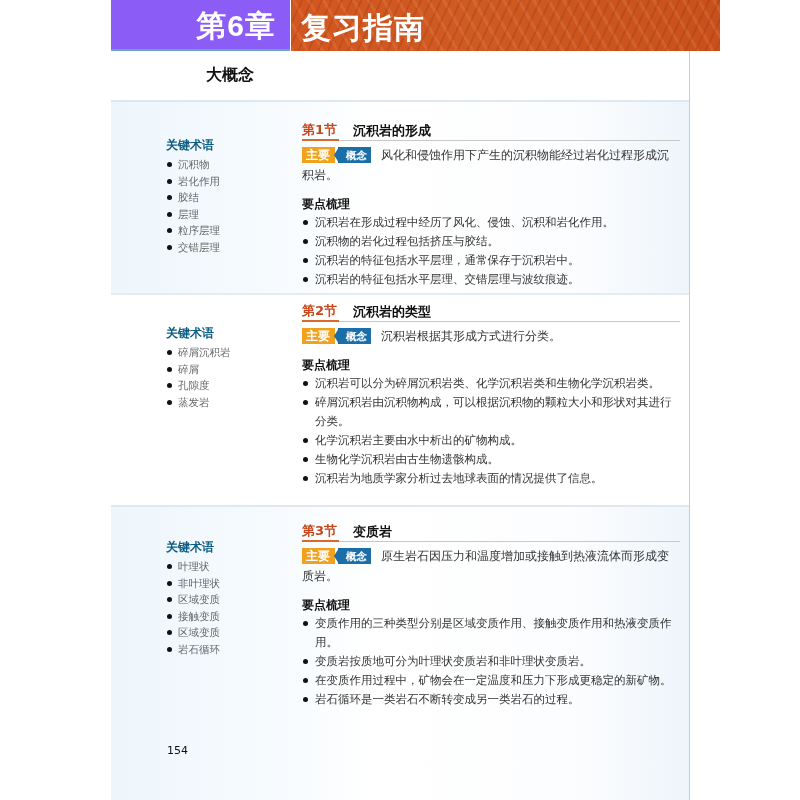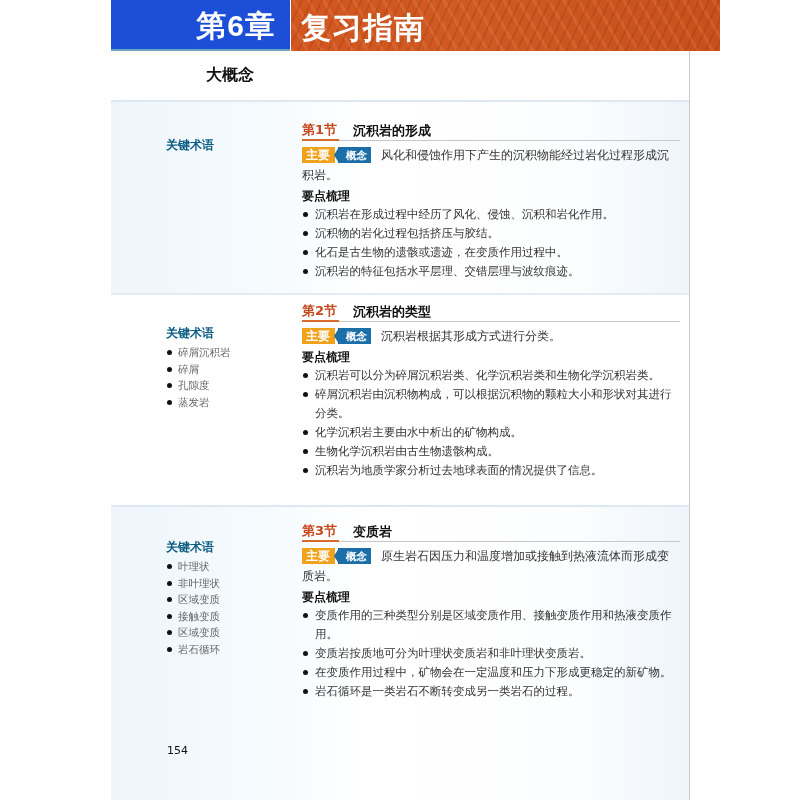--- a/index.html
+++ b/index.html
@@ -7,21 +7,21 @@
     width: 800px; height: 800px; background: #ffffff; position: relative; overflow: hidden;
     font-family: "DejaVu Sans", "Liberation Sans", sans-serif; color: #222;
   }
   .page {
     position: absolute; left: 111px; top: 0; width: 578px; height: 800px;
     background: #ffffff; border-right: 1px solid #c9ccd0;
   }
   .header { position: absolute; left: 0; top: 0; width: 578px; height: 51px; }
   .hdr-left {
     position: absolute; left: 0; top: 0; width: 179px; height: 51px;
-    background: #1d4ed8; border-bottom: 2px solid #6aa7bf; box-sizing: border-box;
+    background: #8b5cf6; border-bottom: 2px solid #6aa7bf; box-sizing: border-box;
   }
   .hdr-left span {
     position: absolute; right: 14px; bottom: 2px; color: #fff; font-weight: bold; font-size: 30px; letter-spacing: 1px;
     font-family: "Liberation Sans", "DejaVu Sans", sans-serif;
   }
   .hdr-right {
     position: absolute; left: 180px; top: 0; width: 429px; height: 51px;
     background:
       repeating-linear-gradient(115deg, rgba(120,40,10,0.18) 0px, rgba(120,40,10,0.18) 2px, transparent 2px, transparent 9px),
       repeating-linear-gradient(60deg, rgba(255,170,120,0.15) 0px, rgba(255,170,120,0.15) 3px, transparent 3px, transparent 13px),
@@ -71,21 +71,21 @@
     font-family: "DejaVu Sans", sans-serif;
   }
   .badge-concept {
     background: #1b6ea8; color: #fff; font-size: 10.5px; font-weight: bold; padding: 0 4px 0 8px; line-height: 16px;
     position: relative; margin-left: 3px; font-family: "DejaVu Sans", sans-serif;
   }
   .badge-concept::before {
     content: ""; position: absolute; left: -4px; top: 0; border-top: 8px solid transparent; border-bottom: 8px solid transparent;
     border-right: 5px solid #1b6ea8;
   }
-  .points-title { font-size: 12px; font-weight: bold; color: #111; margin-top: 2px; line-height: 18px; }
+  .points-title { font-size: 12px; font-weight: bold; color: #111; margin-top: 10px; line-height: 18px; }
   .points { list-style: none; margin: 0; padding: 0; }
   .points li {
     position: relative; padding-left: 13px; font-size: 11.5px; line-height: 19px; color: #333;
     font-family: "DejaVu Serif", "Liberation Serif", serif;
   }
   .points li::before {
     content: ""; position: absolute; left: 1px; top: 7px; width: 5px; height: 5px; border-radius: 50%; background: #111;
   }
   .page-number { position: absolute; left: 56px; top: 744px; font-size: 11px; color: #111; }
 </style>
@@ -101,37 +101,45 @@
     <div class="hdr-right">
       <span>复习指南</span>
     </div>
   </div>
 
   <div class="big-concept-label">大概念</div>
 
   <div class="panel shaded" style="top:100px;height:193px;">
     <div class="terms" style="top:35px;">
       <div class="terms-title">关键术语</div>
+      <ul>
+        <li>沉积物</li>
+        <li>岩化作用</li>
+        <li>胶结</li>
+        <li>层理</li>
+        <li>粒序层理</li>
+        <li>交错层理</li>
+      </ul>
     </div>
     <div class="section" style="top:20px;">
       <div class="sec-title">
         <span class="sec-num">第1节</span>
         <span class="sec-name">沉积岩的形成</span>
       </div>
       <div class="main-concept">
         <span class="badge">
           <span class="badge-main">主要</span>
           <span class="badge-concept">概念</span>
         </span><span>风化和侵蚀作用下产生的沉积物能经过岩化过程形成沉积岩。</span>
       </div>
       <div class="points-title">要点梳理</div>
       <ul class="points">
         <li>沉积岩在形成过程中经历了风化、侵蚀、沉积和岩化作用。</li>
         <li>沉积物的岩化过程包括挤压与胶结。</li>
-        <li>化石是古生物的遗骸或遗迹，在变质作用过程中。</li>
+        <li>沉积岩的特征包括水平层理，通常保存于沉积岩中。</li>
         <li>沉积岩的特征包括水平层理、交错层理与波纹痕迹。</li>
       </ul>
     </div>
   </div>
 
   <div class="panel plain" style="top:293px;height:212px;">
     <div class="terms" style="top:30px;">
       <div class="terms-title">关键术语</div>
       <ul>
         <li>碎屑沉积岩</li>

